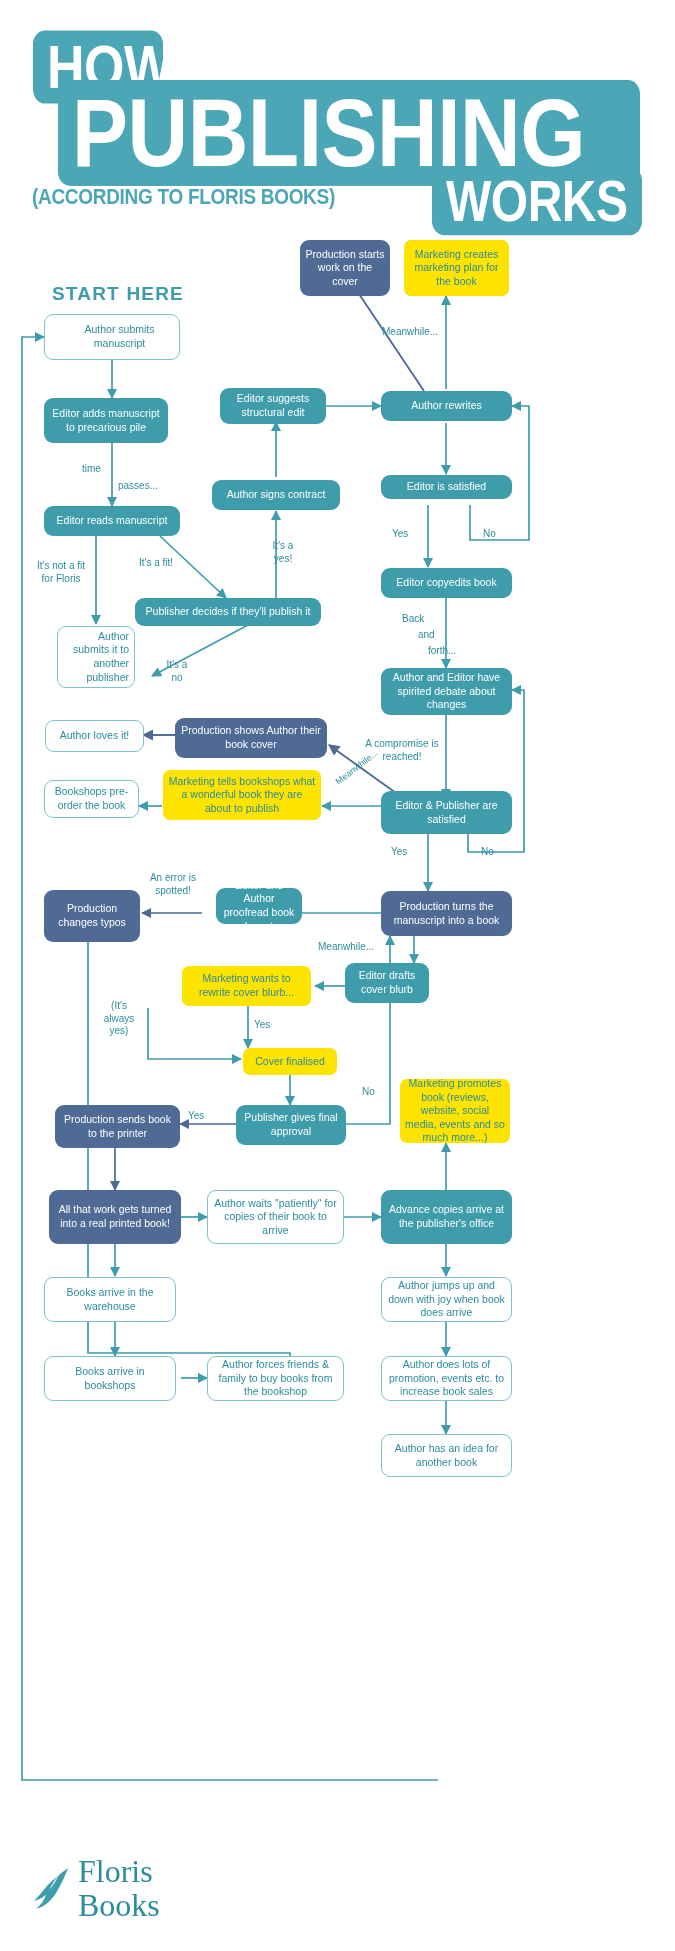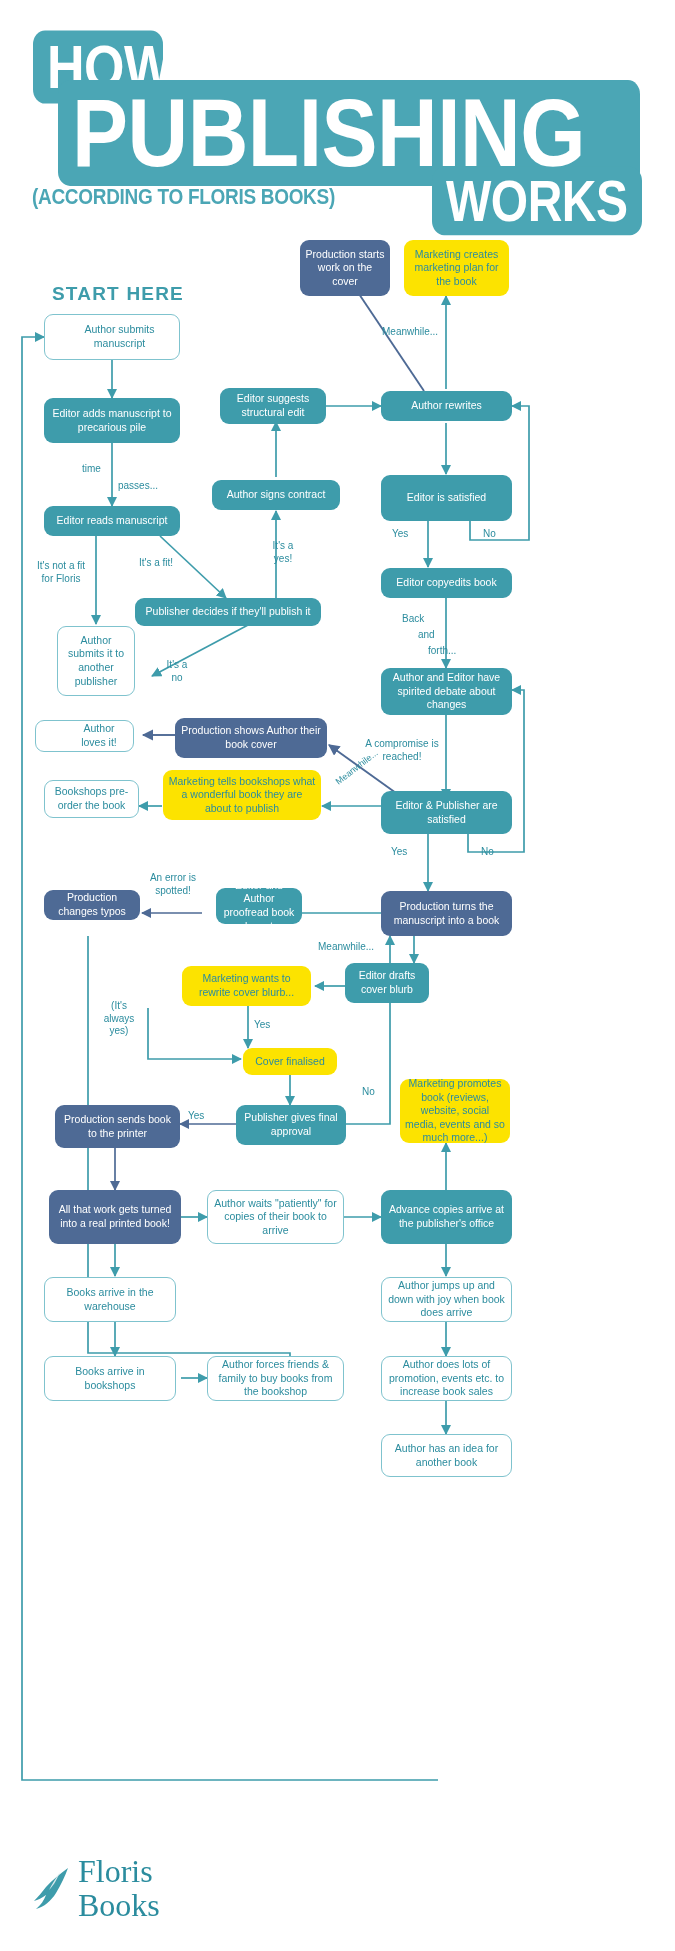--- a/index.html
+++ b/index.html
@@ -66,21 +66,21 @@
     justify-content:center;
     text-align:center;
     border-radius:9px;
     font-size:10.5px;
     line-height:1.3;
     padding:3px 5px;
     z-index:3;
   }
   .n-teal{background:#3E9CAB;color:#ffffff;}
   .n-navy{background:#4E6A95;color:#ffffff;}
-  .n-yellow{background:#FCE300;color:#2B8C9E;}
+  .n-yellow{background:#FCE300;color:#2B8C9E;border-radius:7px;}
   .n-white{background:#ffffff;color:#2B8C9E;border:1.3px solid #7FC3CE;}
 
   
   .lbl{
     position:absolute;
     color:#2B8C9E;
     font-size:10px;
     line-height:1.25;
     text-align:center;
     z-index:4;
@@ -228,59 +228,59 @@
       <path d="M175,735 L143,735" marker-end="url(#ah-n)"></path>
     </g>
 
     <g fill="none" stroke="#3E9CAB" stroke-width="1.7">
       <path d="M162,806 L139,806" marker-end="url(#ah-t)"></path>
     </g>
   </svg>
 
   <div class="node n-white" style="left:44px;top:314px;width:136px;height:46px;padding-left:20px;">Author submits manuscript</div>
 
-  <div class="node n-teal" style="left:44px;top:398px;width:136px;height:45px;">Editor adds manuscript to precarious pile</div>
+  <div class="node n-teal" style="left:44px;top:398px;width:124px;height:45px;">Editor adds manuscript to precarious pile</div>
 
   <div class="node n-teal" style="left:44px;top:506px;width:136px;height:30px;">Editor reads manuscript</div>
 
-  <div class="node n-white" style="left:57px;top:626px;width:78px;height:70px;">Author submits it to another publisher</div>
+  <div class="node n-white" style="left:57px;top:626px;width:78px;height:62px;text-align:right;">Author submits it to another publisher</div>
 
   <div class="node n-teal" style="left:135px;top:598px;width:186px;height:28px;">Publisher decides if they'll publish it</div>
 
   <div class="node n-teal" style="left:212px;top:480px;width:128px;height:30px;">Author signs contract</div>
 
   <div class="node n-teal" style="left:220px;top:388px;width:106px;height:36px;">Editor suggests structural edit</div>
 
   <div class="node n-teal" style="left:381px;top:391px;width:131px;height:30px;">Author rewrites</div>
 
   <div class="node n-navy" style="left:300px;top:240px;width:90px;height:56px;">Production starts work on the cover</div>
 
   <div class="node n-yellow" style="left:404px;top:240px;width:105px;height:56px;">Marketing creates marketing plan for the book</div>
 
-  <div class="node n-teal" style="left:381px;top:475px;width:131px;height:46px;">Editor is satisfied</div>
+  <div class="node n-teal" style="left:381px;top:475px;width:131px;height:24px;">Editor is satisfied</div>
 
   <div class="node n-teal" style="left:381px;top:568px;width:131px;height:30px;">Editor copyedits book</div>
 
   <div class="node n-teal" style="left:381px;top:668px;width:131px;height:47px;">Author and Editor have spirited debate about changes</div>
 
   <div class="node n-teal" style="left:381px;top:791px;width:131px;height:43px;">Editor &amp; Publisher are satisfied</div>
 
   <div class="node n-navy" style="left:175px;top:718px;width:152px;height:40px;">Production shows Author their book cover</div>
 
-  <div class="node n-white" style="left:35px;top:720px;width:99px;height:32px;padding-left:34px;">Author loves it!</div>
+  <div class="node n-white" style="left:45px;top:720px;width:99px;height:32px;">Author loves it!</div>
 
   <div class="node n-yellow" style="left:163px;top:770px;width:158px;height:50px;">Marketing tells bookshops what a wonderful book they are about to publish</div>
 
   <div class="node n-white" style="left:44px;top:780px;width:95px;height:38px;">Bookshops pre-order the book</div>
 
   <div class="node n-navy" style="left:381px;top:891px;width:131px;height:45px;">Production turns the manuscript into a book</div>
 
   <div class="node n-teal" style="left:216px;top:888px;width:86px;height:36px;">Editor and Author proofread book layout</div>
 
-  <div class="node n-navy" style="left:44px;top:890px;width:96px;height:30px;">Production changes typos</div>
+  <div class="node n-navy" style="left:44px;top:890px;width:96px;height:52px;">Production changes typos</div>
 
   <div class="node n-teal" style="left:345px;top:963px;width:84px;height:40px;">Editor drafts cover blurb</div>
 
   <div class="node n-yellow" style="left:182px;top:966px;width:129px;height:40px;">Marketing wants to rewrite cover blurb...</div>
 
   <div class="node n-yellow" style="left:243px;top:1048px;width:94px;height:27px;">Cover finalised</div>
 
   <div class="node n-teal" style="left:236px;top:1105px;width:110px;height:40px;">Publisher gives final approval</div>
 
   <div class="node n-navy" style="left:55px;top:1105px;width:125px;height:43px;">Production sends book to the printer</div>

